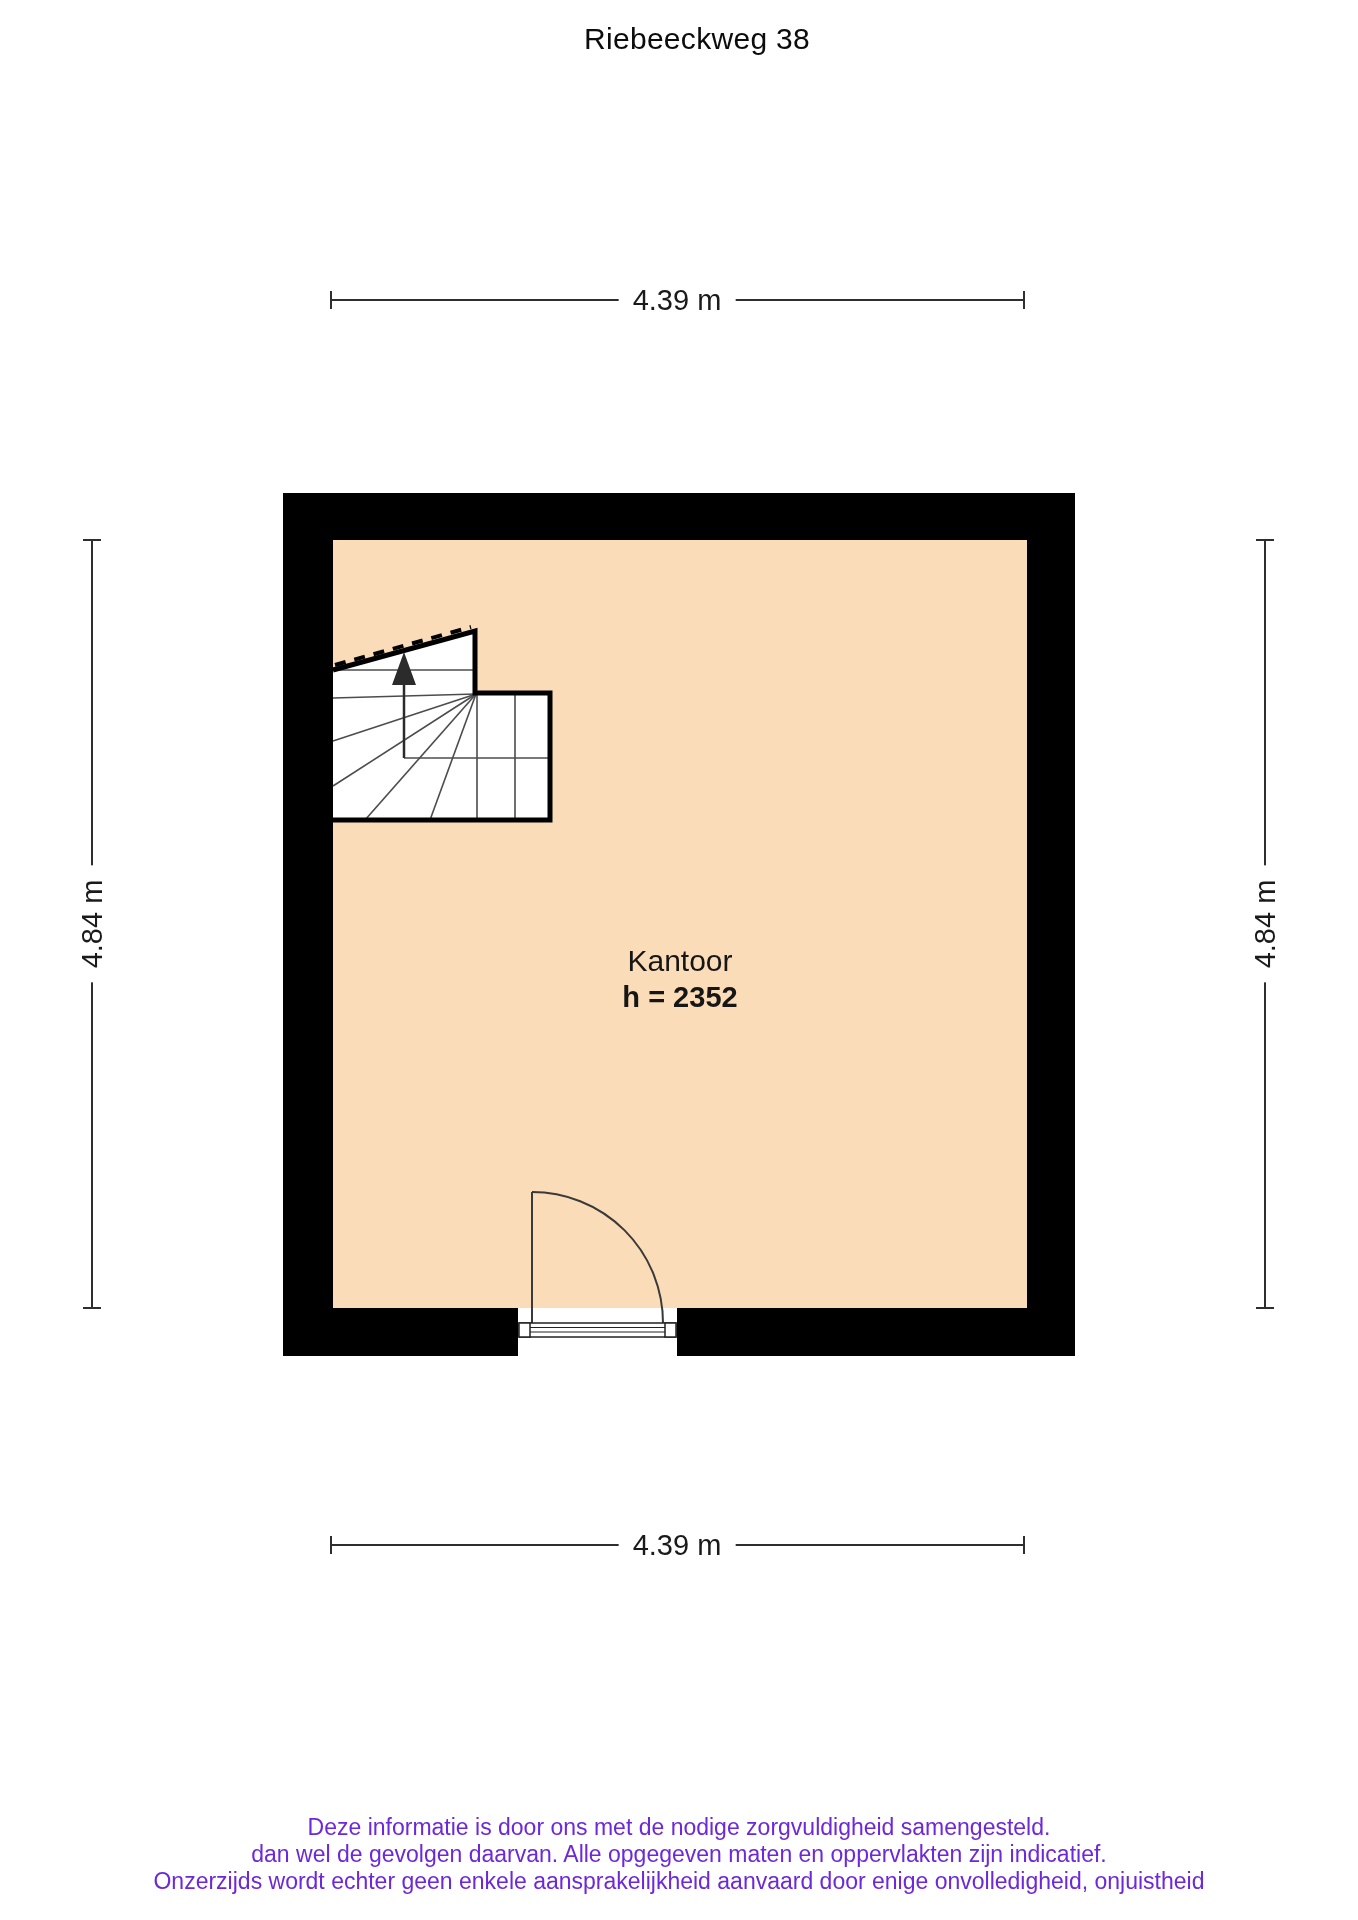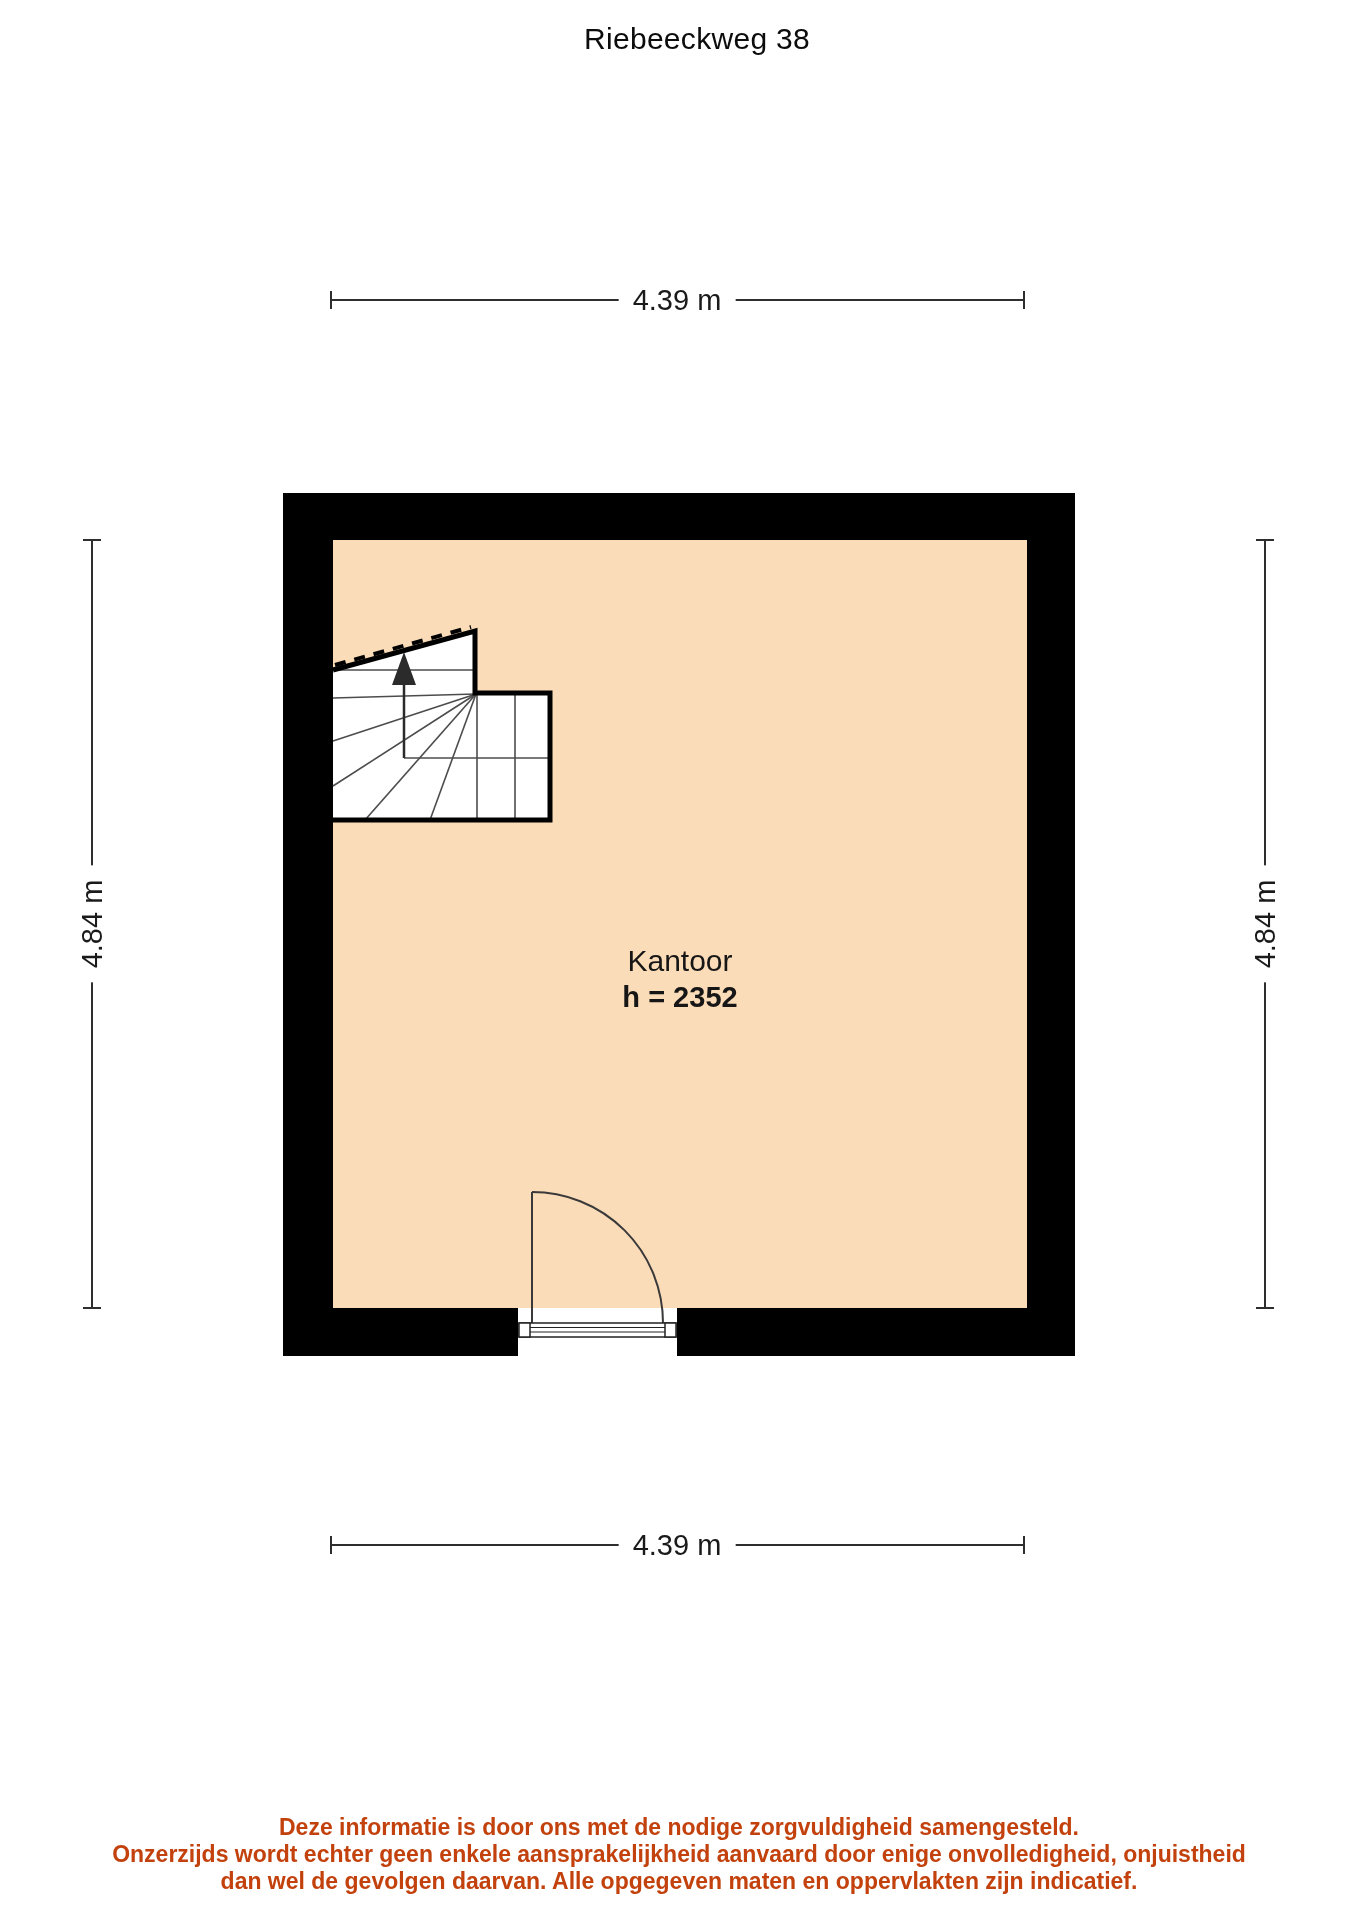--- a/index.html
+++ b/index.html
@@ -62,22 +62,21 @@
     transform: translate(-50%, -50%);
     font-weight: bold;
   }
   .disclaimer {
     left: 0;
     right: 0;
     top: 1814px;
     text-align: center;
     font-size: 23px;
     line-height: 27px;
-    color: #c2410c;
-    font-weight: bold;
+    color: #6d28d9;
   }
 </style>
 </head>
 <body>
 
 <div class="page">
 
   <div class="abs center-text title-line" style="top:21px;">Riebeeckweg 38</div>
 
   <svg class="plan-svg" viewBox="0 0 1358 1920">
@@ -151,17 +150,17 @@
   <div class="abs dim-label" style="left:677px; top:300px;">4.39 m</div>
   <div class="abs dim-label" style="left:677px; top:1545px;">4.39 m</div>
   <div class="abs dim-label vertical" style="left:92px; top:924px;">4.84 m</div>
   <div class="abs dim-label vertical" style="left:1265px; top:924px;">4.84 m</div>
 
   <div class="abs room-label" style="left:680px; top:961px;">Kantoor</div>
   <div class="abs room-height" style="left:680px; top:997px;">h = 2352</div>
 
   <div class="abs disclaimer">
     <div>Deze informatie is door ons met de nodige zorgvuldigheid samengesteld.</div>
+    <div>dan wel de gevolgen daarvan. Alle opgegeven maten en oppervlakten zijn indicatief.</div>
     <div>Onzerzijds wordt echter geen enkele aansprakelijkheid aanvaard door enige onvolledigheid, onjuistheid</div>
-    <div>dan wel de gevolgen daarvan. Alle opgegeven maten en oppervlakten zijn indicatief.</div>
   </div>
 
 </div>
 
 </body></html>

